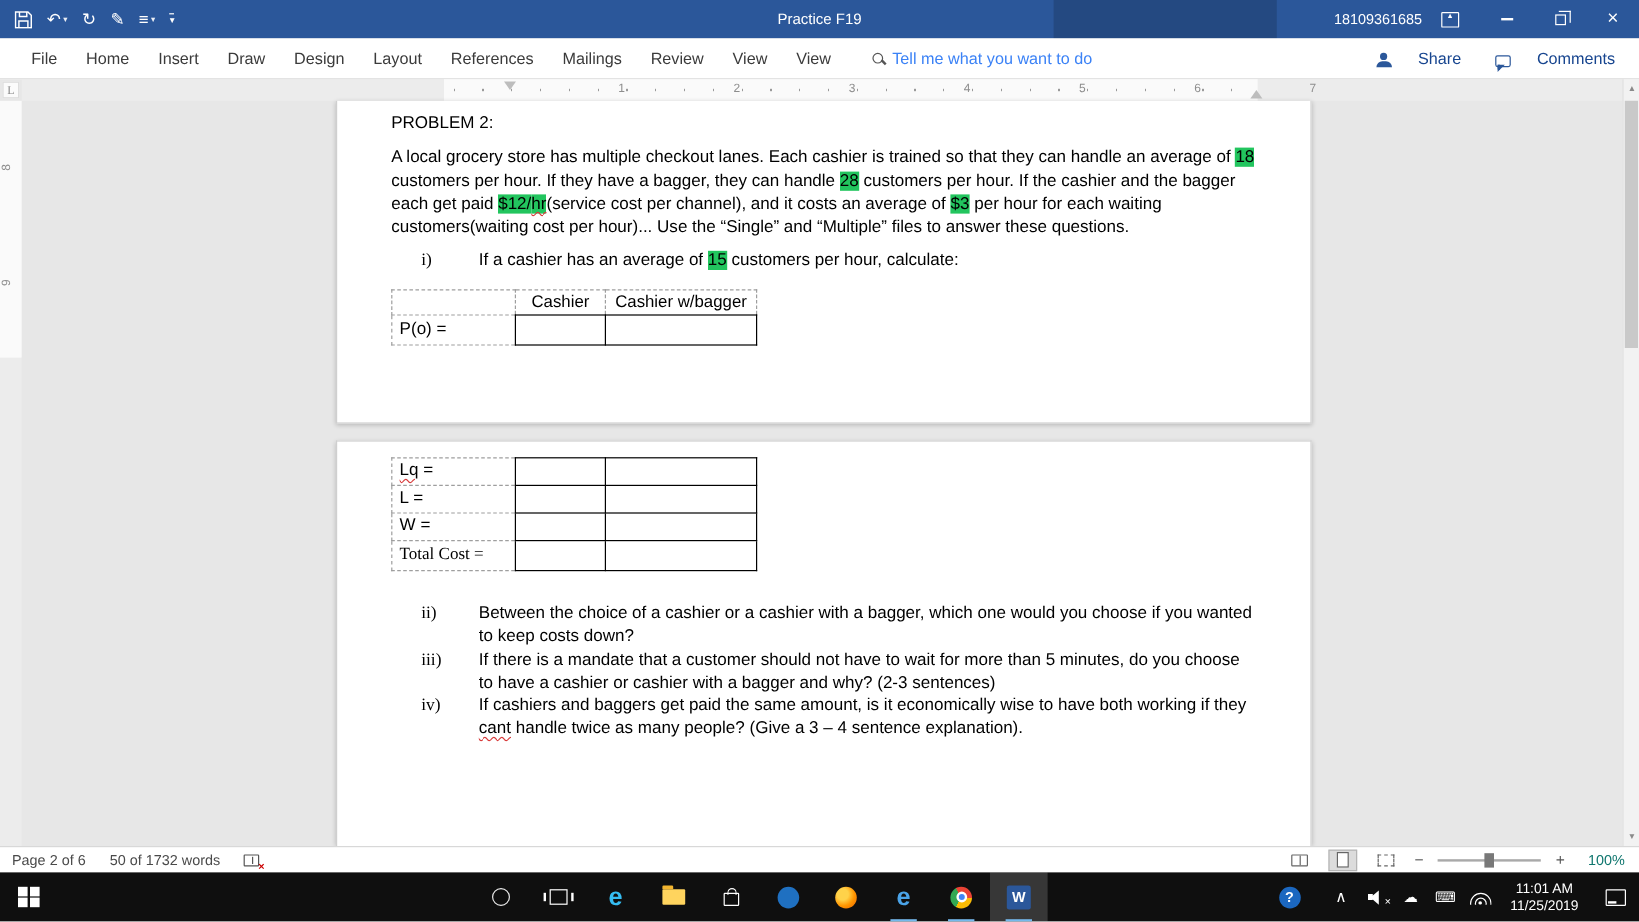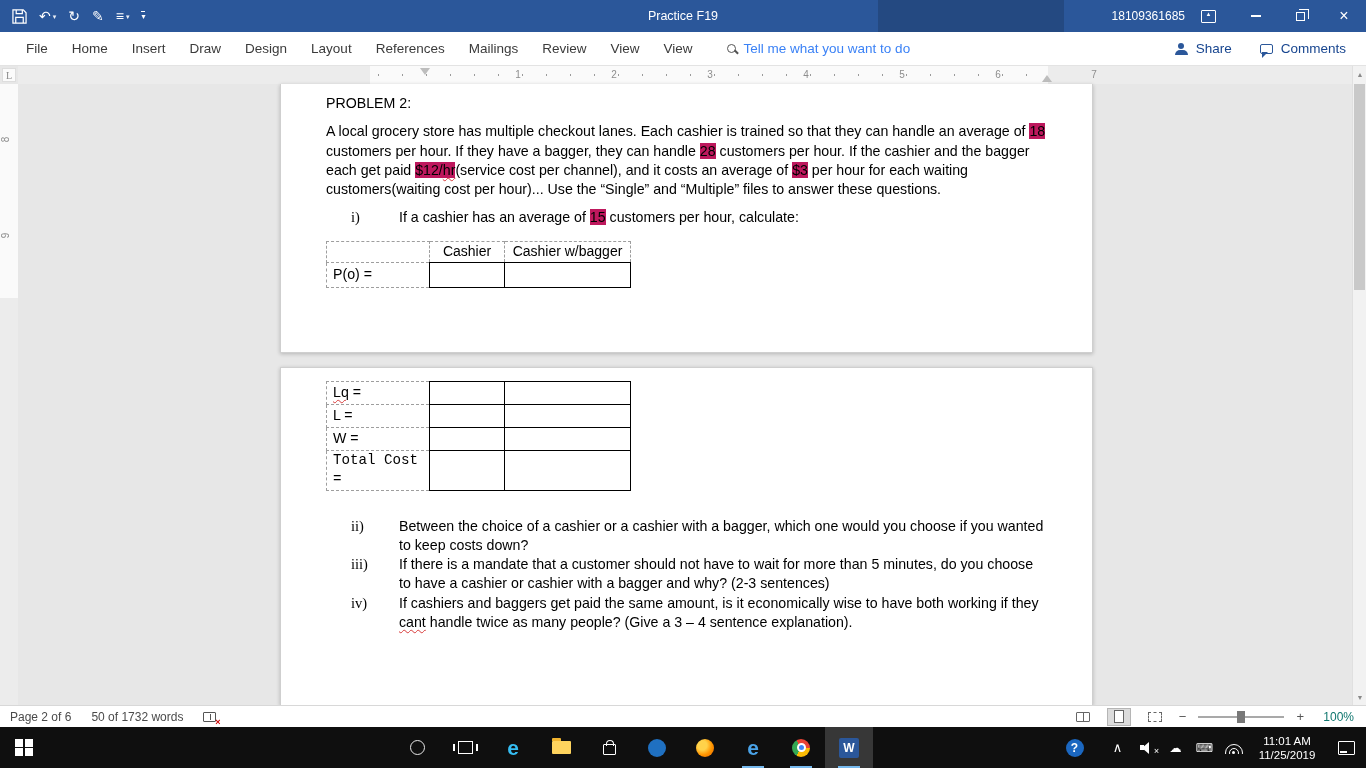--- a/index.html
+++ b/index.html
@@ -23,21 +23,21 @@
   .min-ic{width:10px;height:1.4px;background:#fff;display:inline-block}
 
   
   .ribbon{position:absolute;top:32px;left:0;width:1366px;height:34px;background:#fff;border-bottom:1px solid #e3e3e3;display:flex;align-items:center;font-size:13.5px;color:#3b3b3b}
   .rtabs{display:flex;align-items:center;padding-left:14px}
   .rtab{padding:0 12px;line-height:33px;white-space:nowrap}
   .tellme{display:flex;align-items:center;gap:8px;margin-left:22px;color:#3b82f6}
   .mag{width:9px;height:9px;border:1.6px solid #555;border-radius:50%;position:relative;display:inline-block}
   .mag::after{content:"";position:absolute;width:5px;height:1.6px;background:#555;transform:rotate(45deg);right:-4px;bottom:-1px}
   .ribbon-right{margin-left:auto;display:flex;align-items:center;gap:28px;padding-right:20px;color:#17458f}
-  .rr-item{display:flex;align-items:center;gap:8px}
+  .rr-item{display:flex;align-items:flex-end;gap:22px}
   .person{position:relative;width:13px;height:12px;display:inline-block}
   .person::before{content:"";position:absolute;left:3.5px;top:0;width:6px;height:6px;border-radius:50%;background:#2b579a}
   .person::after{content:"";position:absolute;left:0;bottom:0;width:13px;height:5px;border-radius:6px 6px 0 0;background:#2b579a}
   .bubble{position:relative;width:13px;height:10px;border:1.5px solid #2b579a;border-radius:2px;display:inline-block}
   .bubble::after{content:"";position:absolute;left:1px;bottom:-5px;border-left:2px solid #2b579a;border-bottom:2px solid transparent;border-right:4px solid transparent;border-top:4px solid #2b579a}
 
   
   .corner{position:absolute;left:2px;top:68px;width:14px;height:14px;background:#fbfbfb;border:1px solid #ddd;color:#8a8a8a;font-size:10px;display:flex;align-items:center;justify-content:center;font-family:"Liberation Serif",serif}
   .hruler{position:absolute;left:18px;top:66px;width:1334px;height:18px;background:#ececec}
   .hruler .white{position:absolute;left:352px;top:0;width:678px;height:18px;background:#fafafa}
@@ -51,23 +51,23 @@
   .vnum{position:absolute;left:3px;font-size:10px;color:#8d8d8d;transform:rotate(-90deg)}
   .v8{top:50px}.v9{top:146px}
 
   
   .page{position:absolute;left:280px;width:813px;background:#fff;border:1px solid #cfcfcf;box-shadow:0 1px 4px rgba(0,0,0,.22);padding:0 45px;overflow:hidden}
   .page1{top:84px;height:269px;border-top:none}
   .page2{top:367px;height:338px;border-bottom:none}
   .doc{font-size:14.2px;line-height:19.3px}
   .h-problem{margin-top:10px;font-size:14.2px}
   .para{margin-top:9px}
-  .hl{background:#be185d}
+  .hl{background:#22c55e}
   .sq{text-decoration-line:underline;text-decoration-style:wavy;text-decoration-color:#d83b3b;text-decoration-thickness:1px;text-underline-offset:2px}
-  .serif{font-family:Liberation Mono, monospace;font-size:14.8px}
+  .serif{font-family:Liberation Serif, serif;font-size:14.8px}
   .litem{display:flex;margin-left:25px;margin-top:9px}
   .litem .num{flex:0 0 48px;font-family:"Liberation Serif",serif;font-size:14.5px}
   .litem .ltext{flex:1}
   .items2 .litem{margin-top:0}
   .items2{margin-top:26px}
 
   table.doc-table{border-collapse:collapse;font-size:14px;margin-top:13px;table-layout:fixed}
   .doc-table td{padding:0 6px;vertical-align:middle}
   td.lab{border:1px dashed #9e9e9e;font-size:14.2px}
   td.hd{border:1px dashed #9e9e9e;text-align:center;height:21px}

